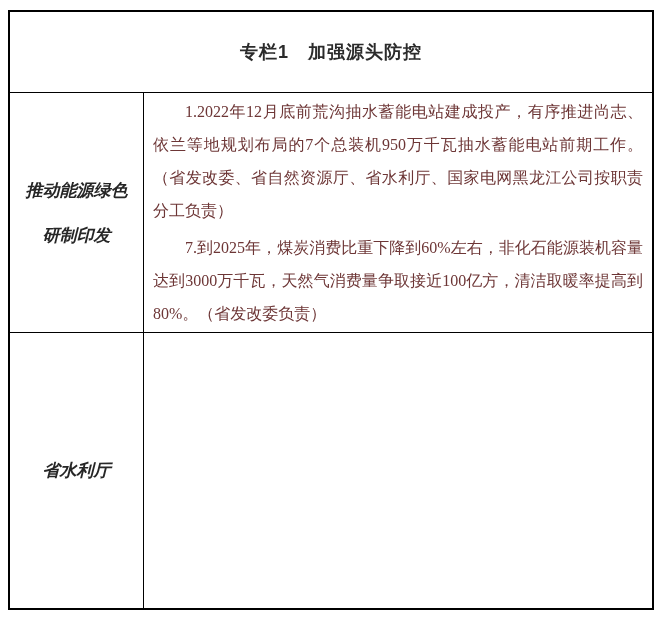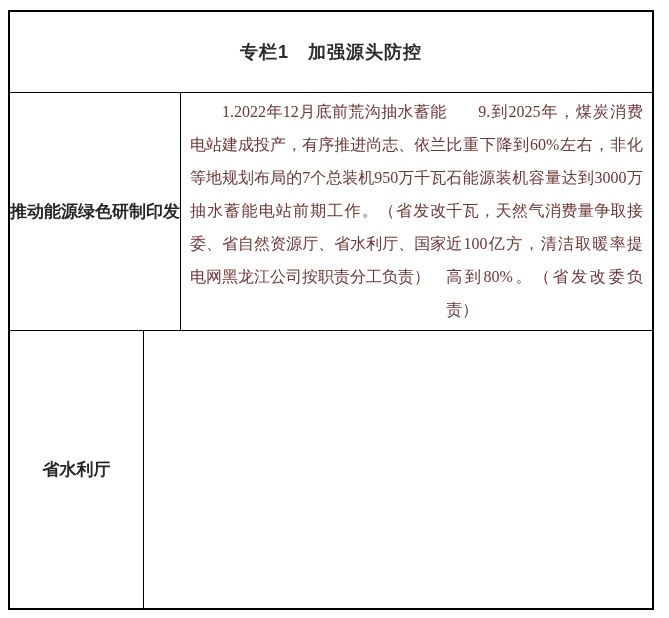--- a/index.html
+++ b/index.html
@@ -45,37 +45,38 @@
   .body-row {
     display: flex;
     box-sizing: border-box;
   }
   .row-1 { flex: 0 0 238px; border-bottom: 1px solid #000000; }
   .row-2 { flex: 1 1 auto; }
   .label-cell {
     flex: 0 0 134px;
     border-right: 1px solid #000000;
     display: flex;
-    flex-direction: row;
+    flex-direction: column;
     align-items: center;
     justify-content: center;
     row-gap: 22px;
     box-sizing: border-box;
+    font-style: italic;
   }
   .label-line {
     font-family: "Liberation Sans", "DejaVu Sans", sans-serif;
     font-weight: bold;
     font-size: 17px;
     color: #262626;
     white-space: nowrap;
   }
   .content-cell {
     flex: 1 1 auto;
     display: flex;
-    flex-direction: row;
+    flex-direction: column;
     justify-content: center;
     padding: 0 9px;
     box-sizing: border-box;
   }
   .para {
     margin: 2px 0;
     font-size: 16px;
     line-height: 33px;
     color: #6d3636;
     text-indent: 2em;
@@ -93,21 +94,21 @@
       <span class="title-text">专栏1　加强源头防控</span>
     </div>
 
     <div class="body-row row-1">
       <div class="label-cell">
         <span class="label-line">推动能源绿色</span>
         <span class="label-line">研制印发</span>
       </div>
       <div class="content-cell">
         <p class="para">1.2022年12月底前荒沟抽水蓄能电站建成投产，有序推进尚志、依兰等地规划布局的7个总装机950万千瓦抽水蓄能电站前期工作。（省发改委、省自然资源厅、省水利厅、国家电网黑龙江公司按职责分工负责）</p>
-        <p class="para">9.到2025年，煤炭消费比重下降到60%左右，非化石能源装机容量达到3000万千瓦，天然气消费量争取接近100亿方，清洁取暖率提高到80%。（省发改委负责）</p>
+        <p class="para">7.到2025年，煤炭消费比重下降到60%左右，非化石能源装机容量达到3000万千瓦，天然气消费量争取接近100亿方，清洁取暖率提高到80%。（省发改委负责）</p>
       </div>
     </div>
 
     <div class="body-row row-2">
       <div class="label-cell">
         <span class="label-line">省水利厅</span>
       </div>
     </div>
 
   </div>

